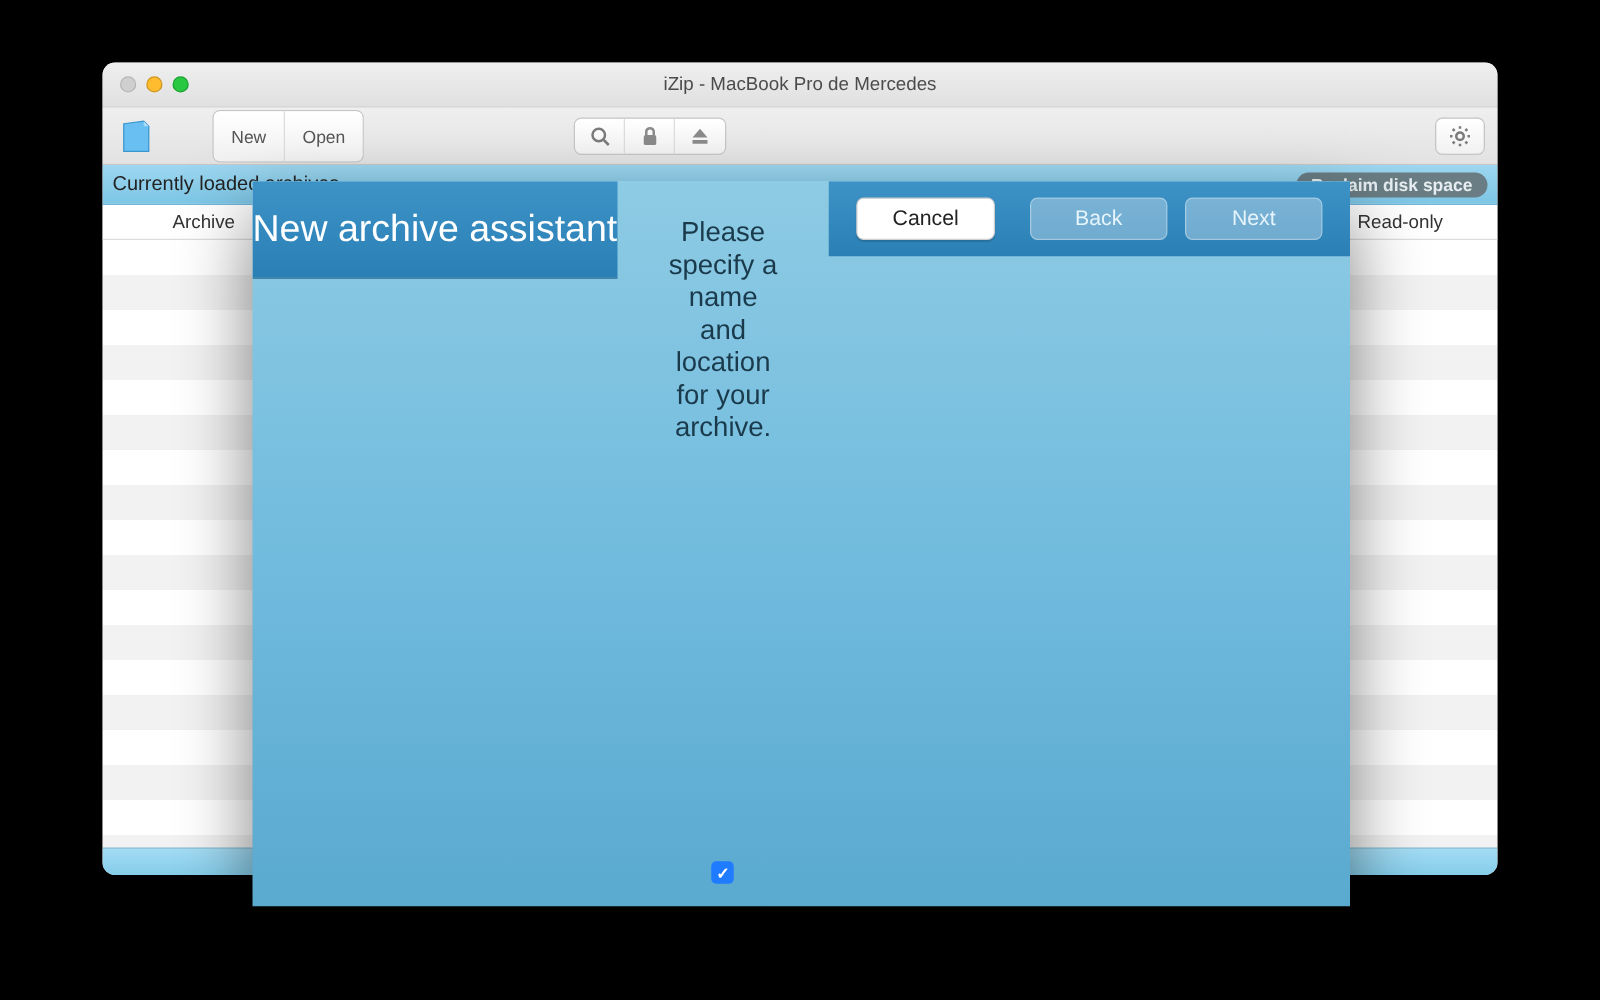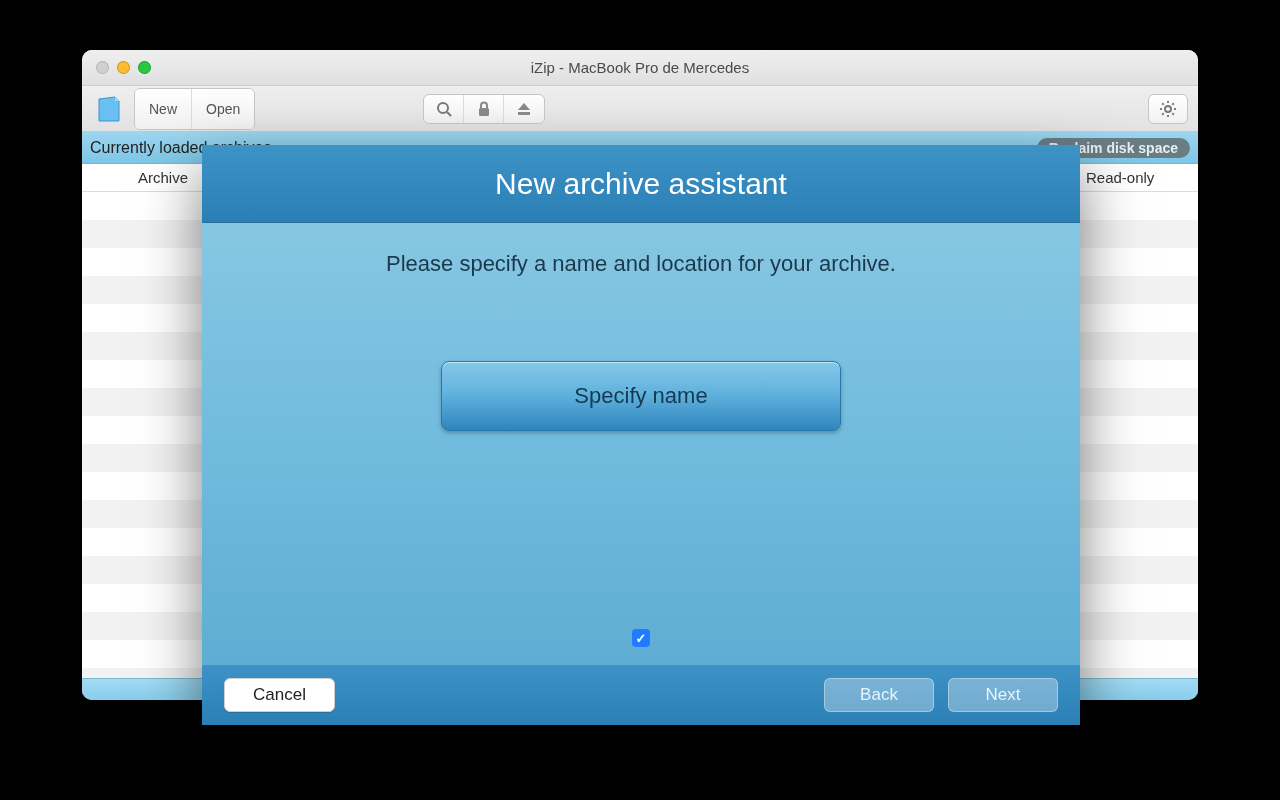--- a/index.html
+++ b/index.html
@@ -56,21 +56,21 @@
     gap:8px;
   }
   .app-icon {
     width:34px; height:34px;
     display:flex; align-items:center; justify-content:center;
   }
   .app-icon svg { display:block; }
   .seg {
     display:flex; height:42px;
     border:1px solid #c6c6c6; border-radius:6px;
-    overflow:hidden; background:#fff;
+    overflow:hidden; background:#fff;margin-left:36px;
   }
   .seg .seg-btn {
     padding: 0 14px; display:flex; align-items:center;
     font-size:14px; color:#555; border-right:1px solid #dcdcdc;
     background:linear-gradient(#ffffff,#f1f1f1);
     cursor:default;
   }
   .seg .seg-btn:last-child { border-right:none;}
   .icon-group {
     margin-left: 160px;
@@ -131,21 +131,21 @@
     border-top:1px solid #7bb8cf;
   }
 
   
   .modal {
     position:absolute;
     left: 202px; top: 145px;
     width: 878px; height: 580px;
     background: linear-gradient(180deg,#8ecbe4 0%, #6fbadd 55%, #5aa9cf 100%);
     box-shadow: 0 25px 55px rgba(0,0,0,.5);
-    display:flex; flex-direction:column;
+    display:flex; flex-direction:row;
     overflow:hidden;
   }
   .modal .mheader {
     height:78px;
     background: linear-gradient(#3d93c6,#2a7fb5);
     display:flex; align-items:center; justify-content:center;
     color:#fff; font-size:30px; font-weight:400;
     border-bottom:1px solid #2a6e97;
   }
   .mbody {
@@ -298,21 +298,20 @@
   </div>
 
   <div class="bottomstrip"></div>
 </div>
 
 <div class="modal">
   <div class="mheader">New archive assistant</div>
 
   <div class="mbody">
     <div class="prompt">Please specify a name and location for your archive.</div>
-    <div class="bigbtn">Specify name</div>
 
     <div class="check-row">
       <div class="chk">✓</div>
     </div>
   </div>
 
   <div class="mfooter">
     <div class="btn cancel">Cancel</div>
     <div class="flex"></div>
     <div class="btn ghost">Back</div>

